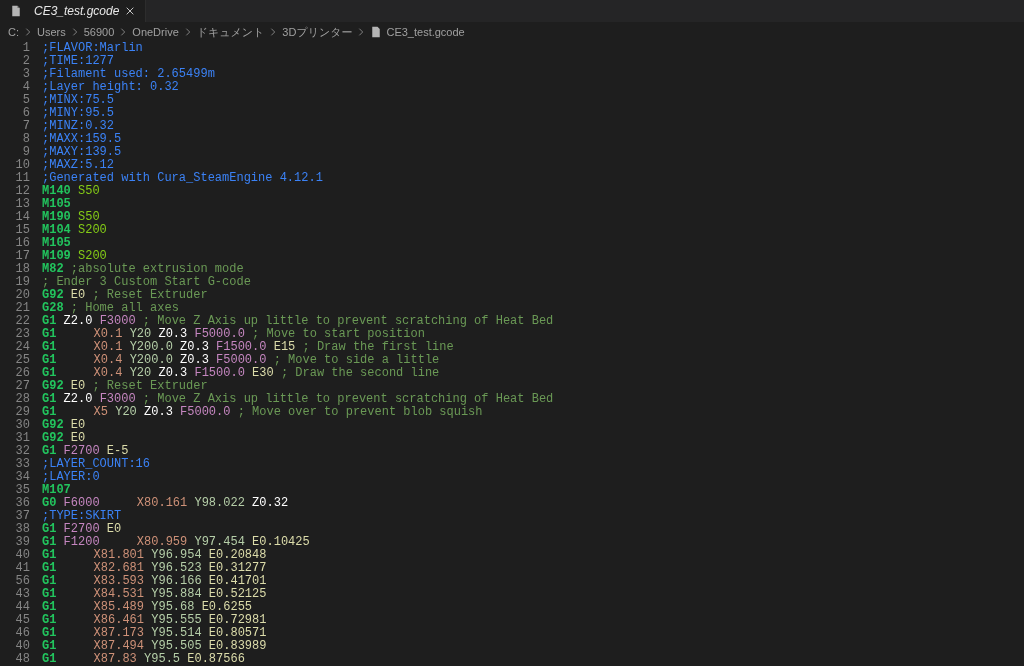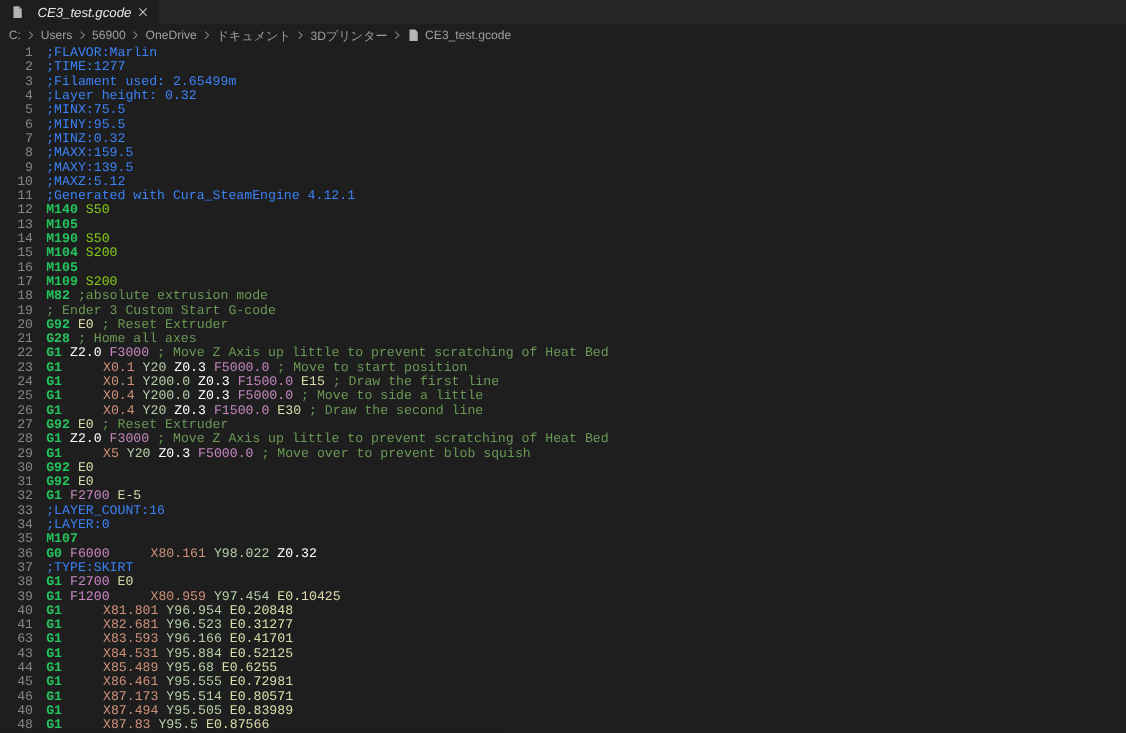--- a/index.html
+++ b/index.html
@@ -179,21 +179,21 @@
       <div class="line">32</div>
       <div class="line">33</div>
       <div class="line">34</div>
       <div class="line">35</div>
       <div class="line">36</div>
       <div class="line">37</div>
       <div class="line">38</div>
       <div class="line">39</div>
       <div class="line">40</div>
       <div class="line">41</div>
-      <div class="line">63</div>
+      <div class="line">56</div>
       <div class="line">43</div>
       <div class="line">44</div>
       <div class="line">45</div>
       <div class="line">46</div>
       <div class="line">40</div>
       <div class="line">48</div>
     </div>
   <div class="code" id="code"><div class="line"><span class="tok-meta">;FLAVOR:Marlin</span></div><div class="line"><span class="tok-meta">;TIME:1277</span></div><div class="line"><span class="tok-meta">;Filament used: 2.65499m</span></div><div class="line"><span class="tok-meta">;Layer height: 0.32</span></div><div class="line"><span class="tok-meta">;MINX:75.5</span></div><div class="line"><span class="tok-meta">;MINY:95.5</span></div><div class="line"><span class="tok-meta">;MINZ:0.32</span></div><div class="line"><span class="tok-meta">;MAXX:159.5</span></div><div class="line"><span class="tok-meta">;MAXY:139.5</span></div><div class="line"><span class="tok-meta">;MAXZ:5.12</span></div><div class="line"><span class="tok-meta">;Generated with Cura_SteamEngine 4.12.1</span></div><div class="line"><span class="tok-cmd">M140</span> <span class="tok-s">S50</span></div><div class="line"><span class="tok-cmd">M105</span></div><div class="line"><span class="tok-cmd">M190</span> <span class="tok-s">S50</span></div><div class="line"><span class="tok-cmd">M104</span> <span class="tok-s">S200</span></div><div class="line"><span class="tok-cmd">M105</span></div><div class="line"><span class="tok-cmd">M109</span> <span class="tok-s">S200</span></div><div class="line"><span class="tok-cmd">M82</span> <span class="tok-cmt">;absolute extrusion mode</span></div><div class="line"><span class="tok-cmt">; Ender 3 Custom Start G-code</span></div><div class="line"><span class="tok-cmd">G92</span> <span class="tok-e">E0</span> <span class="tok-cmt">; Reset Extruder</span></div><div class="line"><span class="tok-cmd">G28</span> <span class="tok-cmt">; Home all axes</span></div><div class="line"><span class="tok-cmd">G1</span> <span class="tok-z">Z2.0</span> <span class="tok-f">F3000</span> <span class="tok-cmt">; Move Z Axis up little to prevent scratching of Heat Bed</span></div><div class="line"><span class="tok-cmd">G1</span> <span class="tok-xyz">X0.1</span> <span class="tok-y">Y20</span> <span class="tok-z">Z0.3</span> <span class="tok-f">F5000.0</span> <span class="tok-cmt">; Move to start position</span></div><div class="line"><span class="tok-cmd">G1</span> <span class="tok-xyz">X0.1</span> <span class="tok-y">Y200.0</span> <span class="tok-z">Z0.3</span> <span class="tok-f">F1500.0</span> <span class="tok-e">E15</span> <span class="tok-cmt">; Draw the first line</span></div><div class="line"><span class="tok-cmd">G1</span> <span class="tok-xyz">X0.4</span> <span class="tok-y">Y200.0</span> <span class="tok-z">Z0.3</span> <span class="tok-f">F5000.0</span> <span class="tok-cmt">; Move to side a little</span></div><div class="line"><span class="tok-cmd">G1</span> <span class="tok-xyz">X0.4</span> <span class="tok-y">Y20</span> <span class="tok-z">Z0.3</span> <span class="tok-f">F1500.0</span> <span class="tok-e">E30</span> <span class="tok-cmt">; Draw the second line</span></div><div class="line"><span class="tok-cmd">G92</span> <span class="tok-e">E0</span> <span class="tok-cmt">; Reset Extruder</span></div><div class="line"><span class="tok-cmd">G1</span> <span class="tok-z">Z2.0</span> <span class="tok-f">F3000</span> <span class="tok-cmt">; Move Z Axis up little to prevent scratching of Heat Bed</span></div><div class="line"><span class="tok-cmd">G1</span> <span class="tok-xyz">X5</span> <span class="tok-y">Y20</span> <span class="tok-z">Z0.3</span> <span class="tok-f">F5000.0</span> <span class="tok-cmt">; Move over to prevent blob squish</span></div><div class="line"><span class="tok-cmd">G92</span> <span class="tok-e">E0</span></div><div class="line"><span class="tok-cmd">G92</span> <span class="tok-e">E0</span></div><div class="line"><span class="tok-cmd">G1</span> <span class="tok-f">F2700</span> <span class="tok-e">E-5</span></div><div class="line"><span class="tok-meta">;LAYER_COUNT:16</span></div><div class="line"><span class="tok-meta">;LAYER:0</span></div><div class="line"><span class="tok-cmd">M107</span></div><div class="line"><span class="tok-cmd">G0</span> <span class="tok-f">F6000</span> <span class="tok-xyz">X80.161</span> <span class="tok-y">Y98.022</span> <span class="tok-z">Z0.32</span></div><div class="line"><span class="tok-meta">;TYPE:SKIRT</span></div><div class="line"><span class="tok-cmd">G1</span> <span class="tok-f">F2700</span> <span class="tok-e">E0</span></div><div class="line"><span class="tok-cmd">G1</span> <span class="tok-f">F1200</span> <span class="tok-xyz">X80.959</span> <span class="tok-y">Y97.454</span> <span class="tok-e">E0.10425</span></div><div class="line"><span class="tok-cmd">G1</span> <span class="tok-xyz">X81.801</span> <span class="tok-y">Y96.954</span> <span class="tok-e">E0.20848</span></div><div class="line"><span class="tok-cmd">G1</span> <span class="tok-xyz">X82.681</span> <span class="tok-y">Y96.523</span> <span class="tok-e">E0.31277</span></div><div class="line"><span class="tok-cmd">G1</span> <span class="tok-xyz">X83.593</span> <span class="tok-y">Y96.166</span> <span class="tok-e">E0.41701</span></div><div class="line"><span class="tok-cmd">G1</span> <span class="tok-xyz">X84.531</span> <span class="tok-y">Y95.884</span> <span class="tok-e">E0.52125</span></div><div class="line"><span class="tok-cmd">G1</span> <span class="tok-xyz">X85.489</span> <span class="tok-y">Y95.68</span> <span class="tok-e">E0.6255</span></div><div class="line"><span class="tok-cmd">G1</span> <span class="tok-xyz">X86.461</span> <span class="tok-y">Y95.555</span> <span class="tok-e">E0.72981</span></div><div class="line"><span class="tok-cmd">G1</span> <span class="tok-xyz">X87.173</span> <span class="tok-y">Y95.514</span> <span class="tok-e">E0.80571</span></div><div class="line"><span class="tok-cmd">G1</span> <span class="tok-xyz">X87.494</span> <span class="tok-y">Y95.505</span> <span class="tok-e">E0.83989</span></div><div class="line"><span class="tok-cmd">G1</span> <span class="tok-xyz">X87.83</span> <span class="tok-y">Y95.5</span> <span class="tok-e">E0.87566</span></div></div>
 </div>
 

